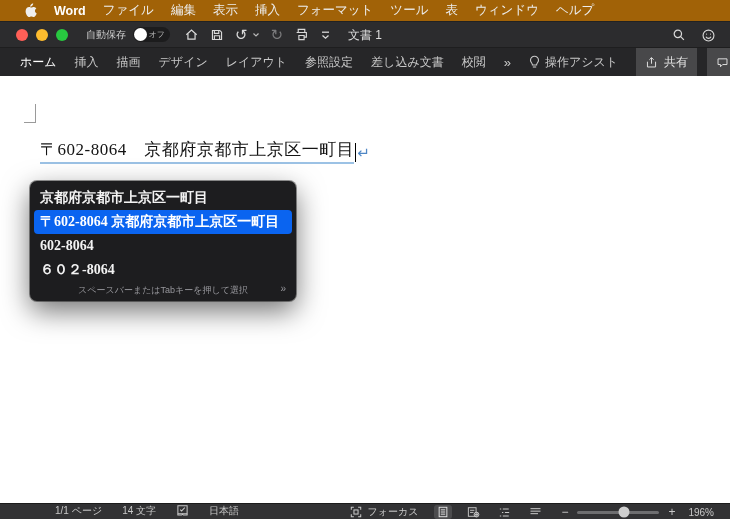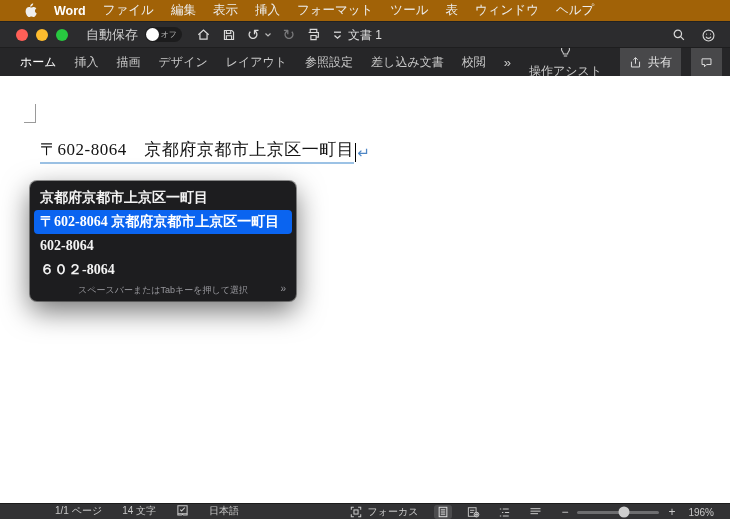--- a/index.html
+++ b/index.html
@@ -13,42 +13,42 @@
     border-bottom:1px solid #222;text-align:right; }
   .menubar .apple svg { display:block; }
   .menu-item { cursor:default; white-space:nowrap; }
   .menu-item.bold { font-weight:bold; color:#fff; }
 
   
   .titlebar { height:26px; background:#2c2c2e; position:relative; display:flex;
     align-items:center; padding-left:16px; flex:0 0 auto; border-bottom:1px solid #1e1e1f; }
   .traffic { display:flex; gap:8px; margin-right:18px; }
   .traffic span { width:12px; height:12px; border-radius:50%; display:block; }
-  .autosave-label { color:#cfcfcf; font-size:13px; margin-right:7px; white-space:nowrap; }
+  .autosave-label { color:#cfcfcf; font-size:10px; margin-right:7px; white-space:nowrap; }
   .toggle { width:37px; height:15px; border-radius:8px; background:#1c1c1d; position:relative;
     display:flex; align-items:center; justify-content:flex-end; padding-right:5px; }
   .toggle .knob { position:absolute; left:1px; top:1px; width:13px; height:13px;
     border-radius:50%; background:#fff; }
   .toggle .state { font-size:8px; color:#b8b8b8; }
   .tb-icons { display:flex; align-items:center; gap:11px; margin-left:14px; }
   .tb-icon { display:flex; align-items:center; color:#d9d9d9; }
   .glyph-undo { font-size:15px; line-height:1; color:#d9d9d9; }
   .glyph-redo { font-size:15px; line-height:1; color:#7a7a7c; }
   .doc-title { position:absolute; left:50%; transform:translateX(-50%); top:0; height:26px;
     display:flex; align-items:center; color:#dedede; font-size:12px; white-space:nowrap; }
   .tb-right { position:absolute; right:14px; top:0; height:26px; display:flex;
     align-items:center; gap:15px; }
 
   
   .ribbon { height:28px; background:#262628; display:flex; align-items:center;
     padding-left:20px; gap:18px; flex:0 0 auto; }
   .rtab { color:#c9c9c9; font-size:12px; white-space:nowrap; cursor:default; }
   .rtab.active { color:#ffffff; }
   .roverflow { color:#c9c9c9; font-size:13px; }
-  .assist { display:flex; align-items:center; gap:5px; color:#c9c9c9; font-size:12px; white-space:nowrap;flex-direction:column; }
+  .assist { display:flex; align-items:center; gap:5px; color:#c9c9c9; font-size:12px; white-space:nowrap; }
   .ribbon-right { margin-left:auto; display:flex; align-items:center; gap:10px; padding-right:14px; }
   .rbtn { display:flex; align-items:center; gap:6px; background:#48484a; border-radius:4px;
     height:36px; padding:0 9px; color:#e6e6e6; font-size:12px; white-space:nowrap; }
 
   
   .document { flex:1 1 auto; background:#ffffff; position:relative; }
   .corner-mark { position:absolute; left:24px; top:28px; width:12px; height:19px;
     border-right:1px solid #9a9a9a; border-bottom:1px solid #9a9a9a; }
   .doc-line { position:absolute; left:40px; top:62px; display:flex; align-items:flex-end;
     font-family:"Liberation Serif","DejaVu Serif",serif; }

